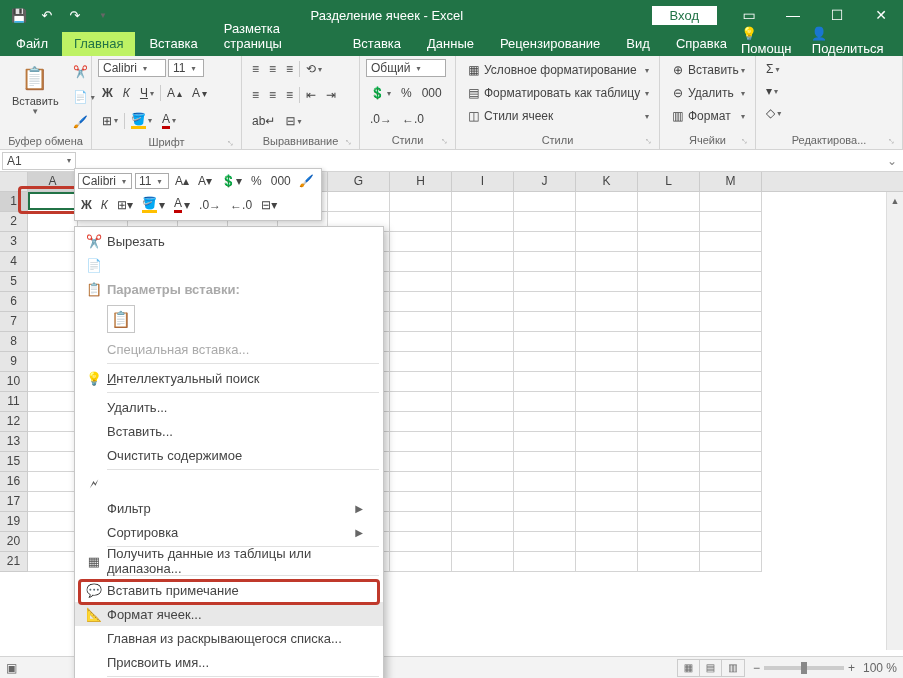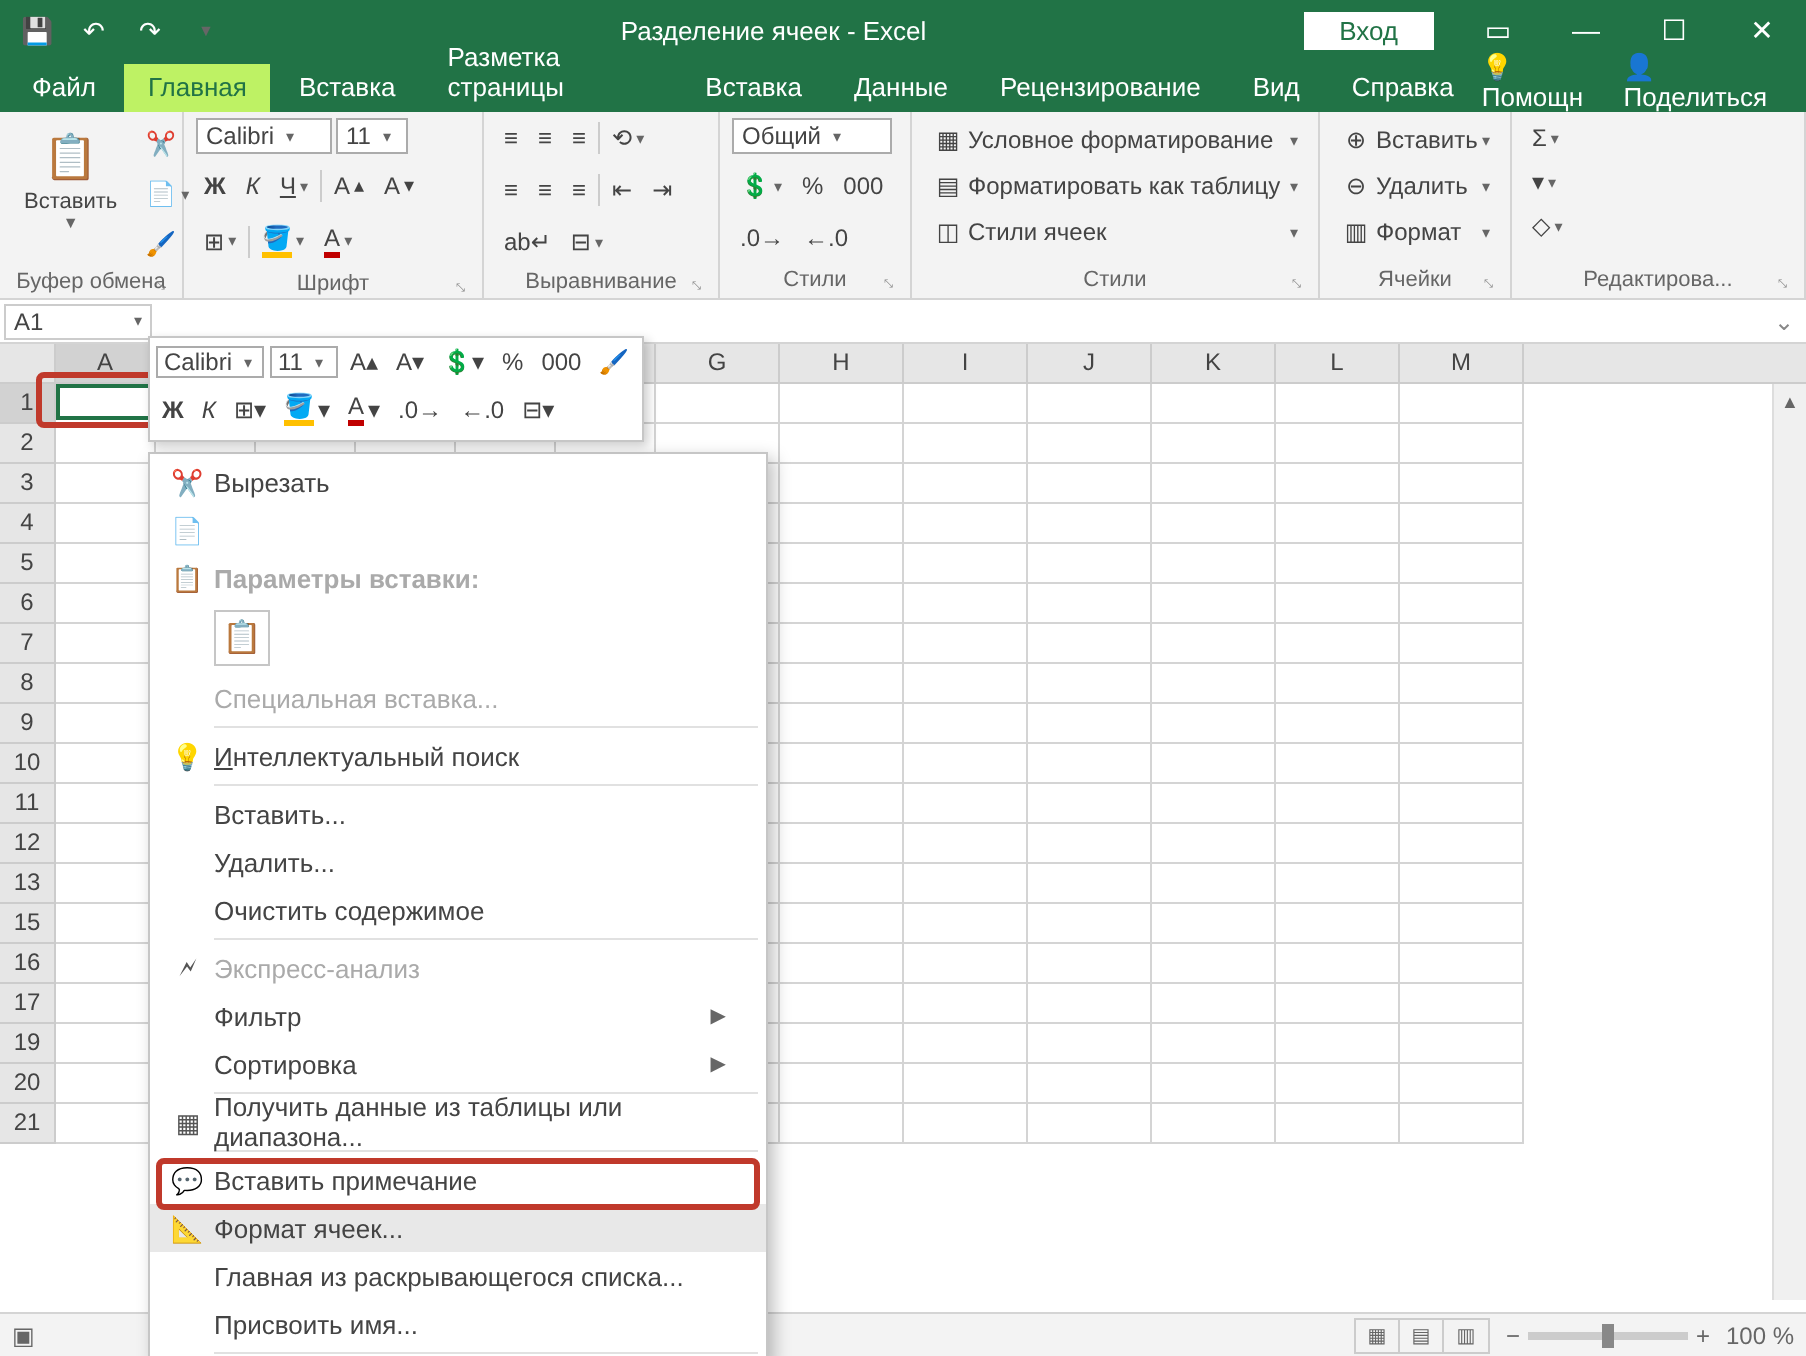--- a/index.html
+++ b/index.html
@@ -684,34 +684,33 @@
       <span class="cm-label">Специальная вставка...</span>
     </div>
   <div class="cm-sep"></div>
   <div class="cm-item">
       <span class="cm-icon">💡</span>
       <span class="cm-label"><span class="ul">И</span>нтеллектуальный поиск</span>
     </div>
   <div class="cm-sep"></div>
   <div class="cm-item">
       <span class="cm-icon"></span>
+      <span class="cm-label">Удалить...</span>
+    </div>
+  <div class="cm-item">
+      <span class="cm-icon"></span>
       <span class="cm-label">Вставить...</span>
-    </div>
-  <div class="cm-item">
-      <span class="cm-icon"></span>
-      <span class="cm-label">Удалить...</span>
     </div>
   <div class="cm-item">
       <span class="cm-icon"></span>
       <span class="cm-label">Очистить содержимое</span>
     </div>
   <div class="cm-sep"></div>
   <div class="cm-item disabled">
       <span class="cm-icon">🗲</span>
-      <span class="cm-label">Экспресс-анализ</span>
     </div>
   <div class="cm-item">
       <span class="cm-icon"></span>
       <span class="cm-label">Фильтр</span>
       <span class="cm-arrow">▶</span>
     </div>
   <div class="cm-item">
       <span class="cm-icon"></span>
       <span class="cm-label">Сортировка</span>
       <span class="cm-arrow">▶</span>

